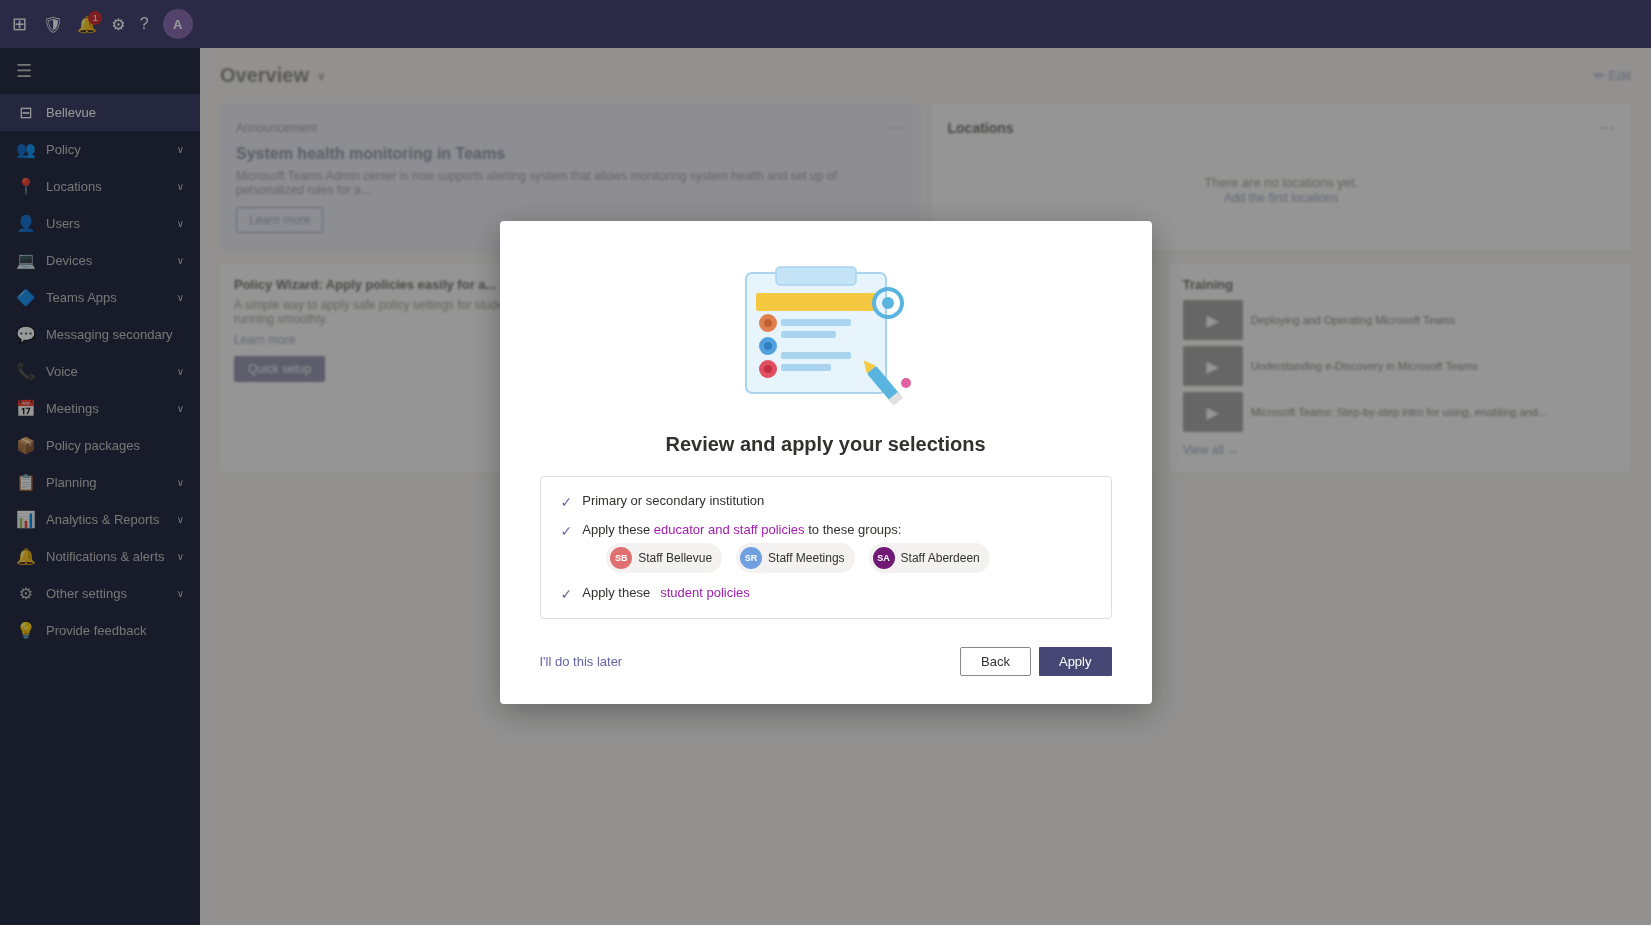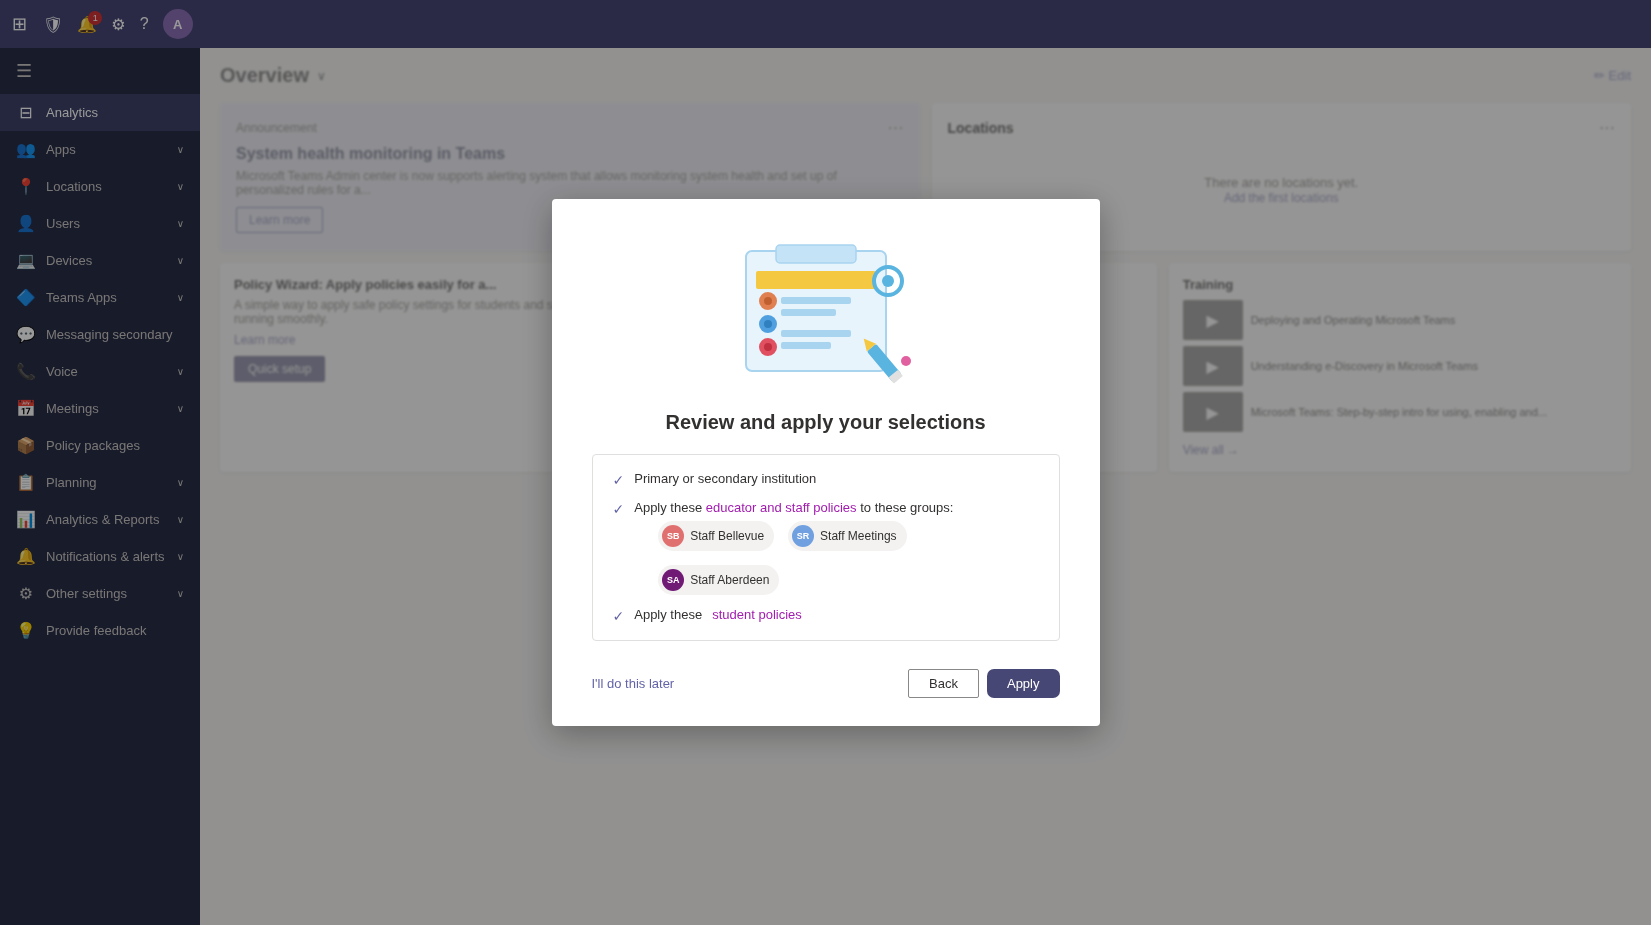--- a/index.html
+++ b/index.html
@@ -119,21 +119,21 @@
     }
 
     
     .overlay {
       position: fixed; top: 0; left: 0; right: 0; bottom: 0;
       background: rgba(0,0,0,0.4); z-index: 100;
       display: flex; align-items: center; justify-content: center;
     }
     .modal {
       background: white; border-radius: 4px;
-      width: 548px; max-height: 600px;
+      width: 652px; max-height: 600px;
       padding: 32px 40px 28px;
       display: flex; flex-direction: column; align-items: center;
       box-shadow: 0 8px 32px rgba(0,0,0,0.3);
       position: relative;
     }
     .modal-illustration {
       width: 220px; height: 160px;
       margin-bottom: 20px;
       position: relative;
     }
@@ -168,21 +168,21 @@
       width: 100%; display: flex; align-items: center; justify-content: space-between;
     }
     .skip-link { color: #6264a7; background: none; border: none; cursor: pointer; font-size: 13px; }
     .footer-btns { display: flex; gap: 8px; }
     .back-btn {
       border: 1px solid #8a8886; background: white; color: #323130;
       padding: 6px 20px; border-radius: 2px; font-size: 13px; cursor: pointer;
     }
     .apply-btn {
       background: #464775; color: white; border: none;
-      padding: 6px 20px; border-radius: 7px; font-size: 13px; cursor: pointer;
+      padding: 6px 20px; border-radius: 1px; font-size: 13px; cursor: pointer;
     }
 
     
     .modal-illustration svg { width: 100%; height: 100%; }
   </style>
 </head>
 <body>
 
 <div class="topbar">
   <span class="topbar-grid-icon">⊞</span>
@@ -198,25 +198,25 @@
   </div>
 </div>
 
 <div class="layout">
 
   <div class="sidebar">
     <div class="sidebar-hamburger">☰</div>
 
     <div class="sidebar-item active">
       <span class="icon">⊟</span>
-      <span class="label">Analytics</span>
+      <span class="label">Bellevue</span>
     </div>
     <div class="sidebar-item">
       <span class="icon">👥</span>
-      <span class="label">Apps</span>
+      <span class="label">Policy</span>
       <span class="chevron">∨</span>
     </div>
     <div class="sidebar-item">
       <span class="icon">📍</span>
       <span class="label">Locations</span>
       <span class="chevron">∨</span>
     </div>
     <div class="sidebar-item">
       <span class="icon">👤</span>
       <span class="label">Users</span>

